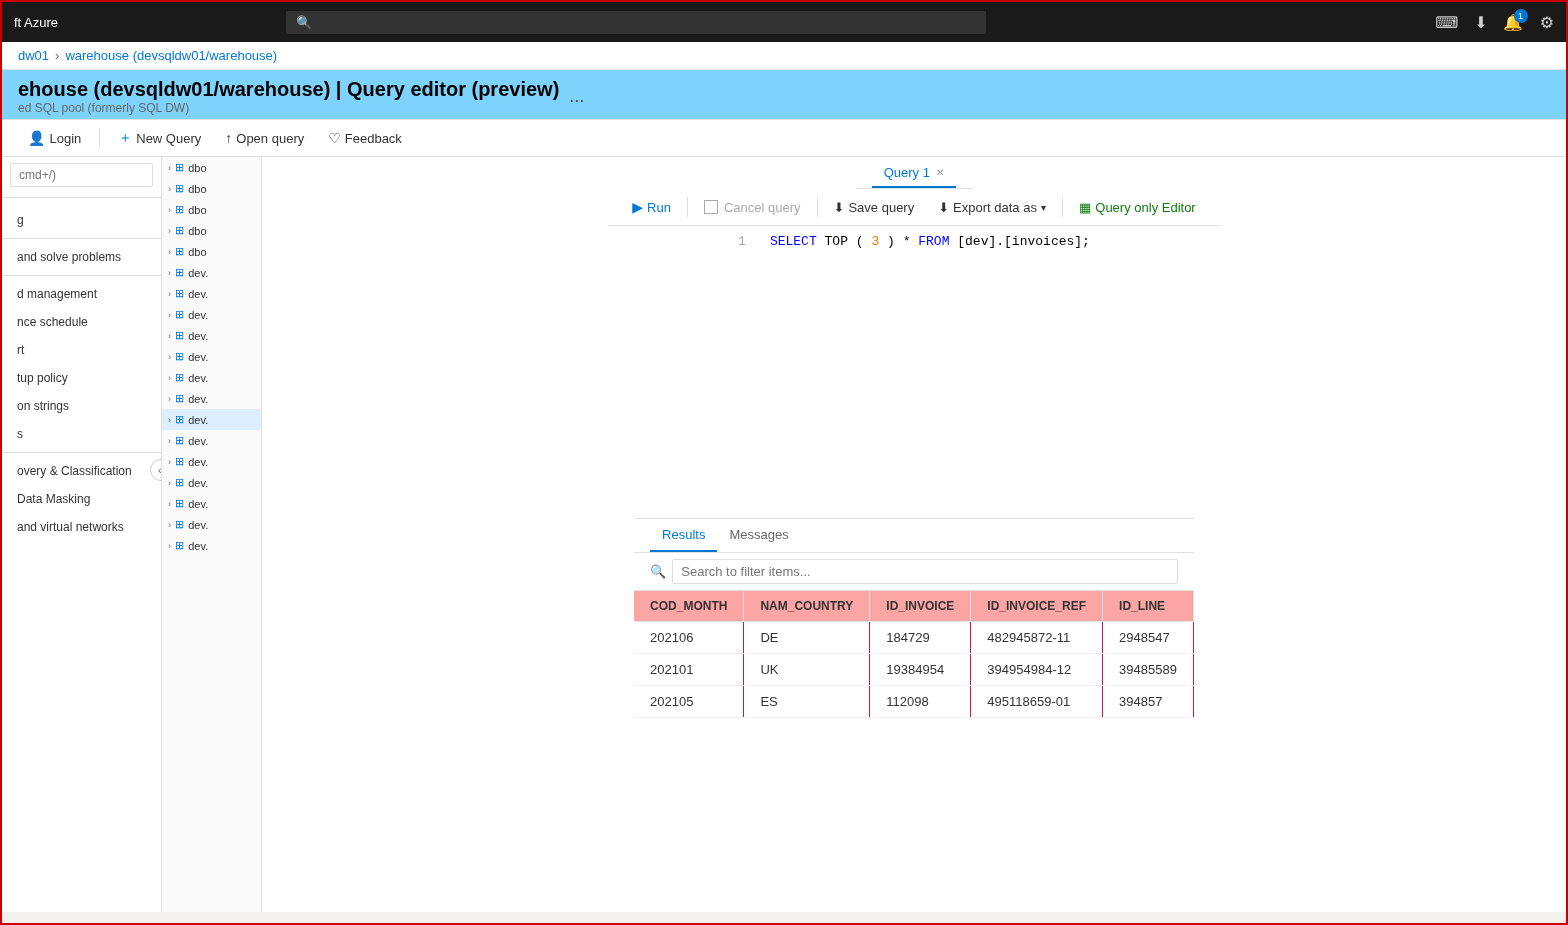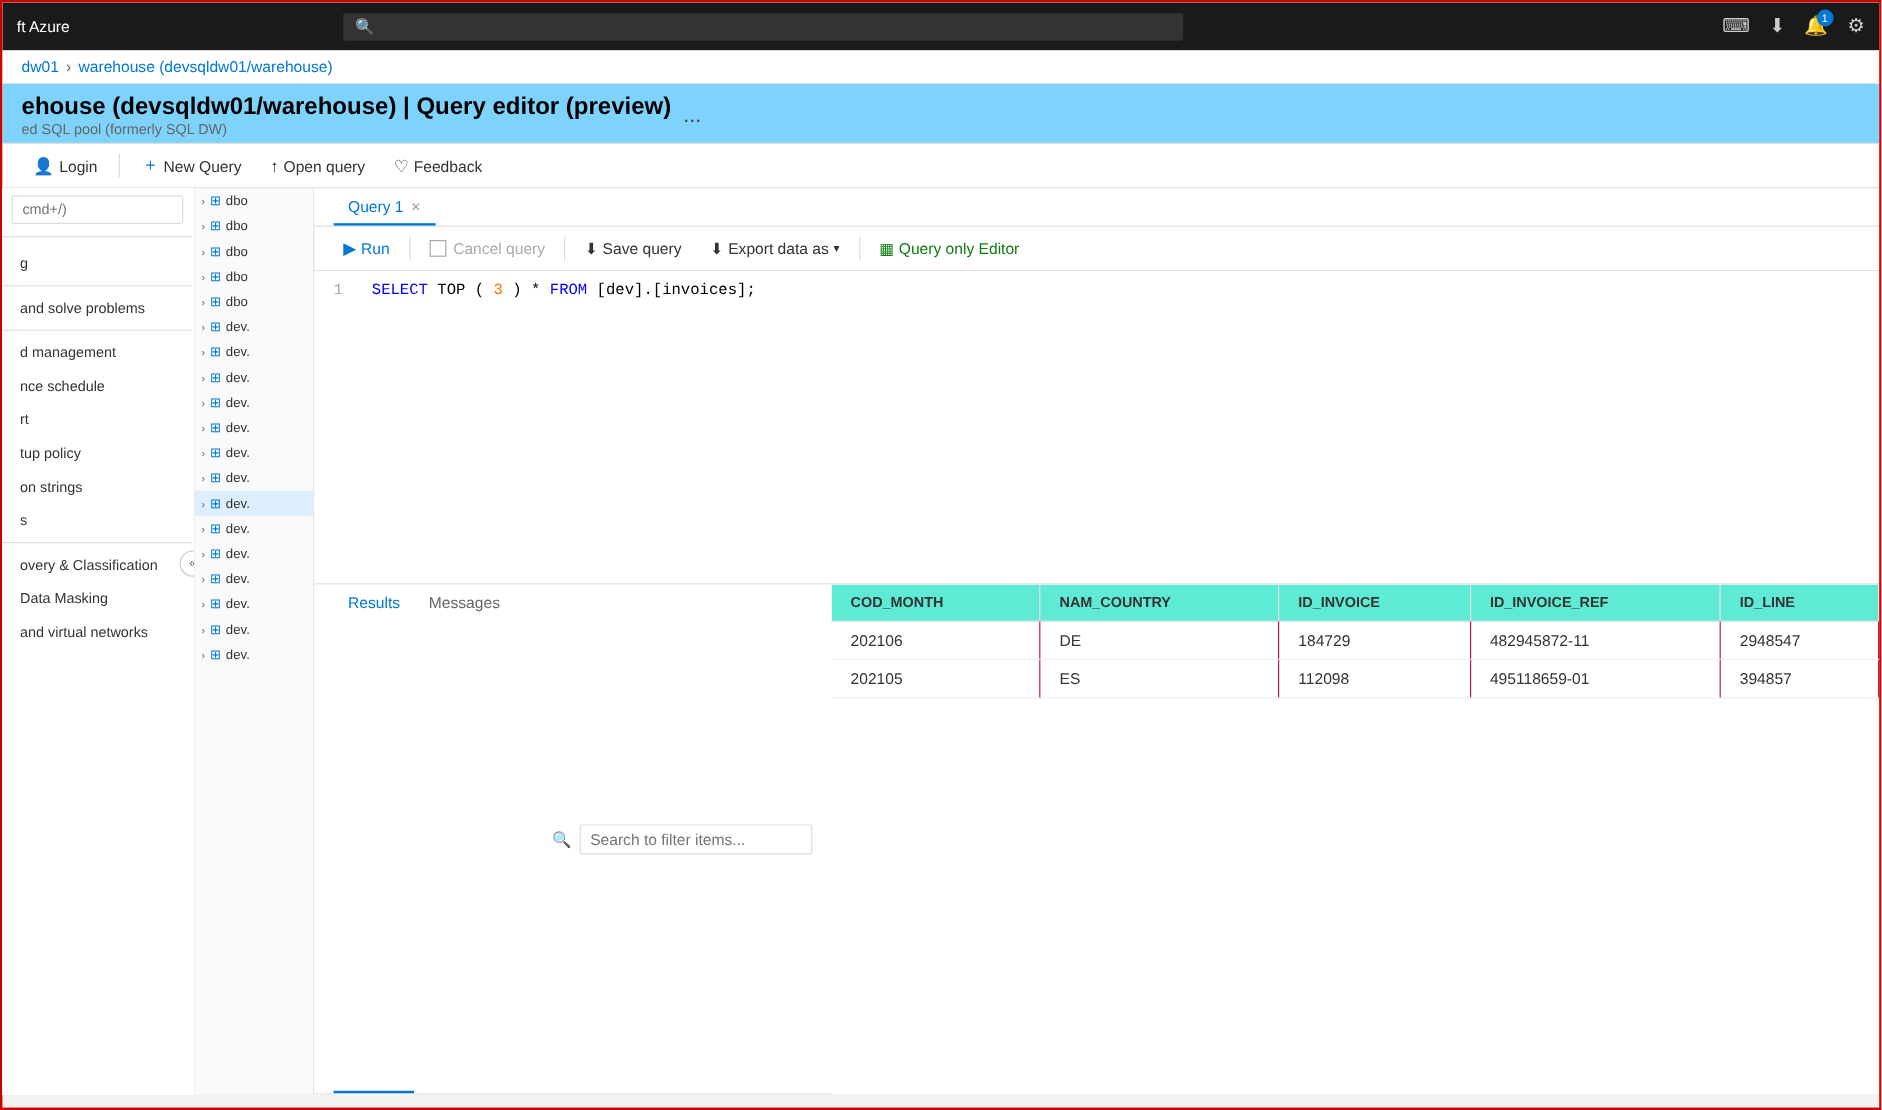--- a/index.html
+++ b/index.html
@@ -97,21 +97,21 @@
       display: flex; align-items: center; gap: 4px;
       padding: 4px 6px; cursor: pointer; font-size: 12px; color: #333;
     }
     .tree-item.selected { background: #ddeeff; }
     .tree-chevron { font-size: 9px; color: #666; }
     .tree-icon { color: #0078d4; font-size: 11px; }
     .tree-label { font-size: 11px; white-space: nowrap; overflow: hidden; text-overflow: ellipsis; }
 
     
     .editor-area {
-      flex: 1; display: flex; flex-direction: column; overflow: hidden; background: #fff;
+      flex: 1; display: flex; flex-direction: column; overflow: hidden; background: #fff; align-items: center;
     }
 
     
     .query-tabs {
       display: flex; align-items: flex-end;
       padding: 0 16px; border-bottom: 1px solid #e0e0e0;
       background: #fff;
     }
     .query-tab {
       display: flex; align-items: center; gap: 6px;
@@ -147,42 +147,42 @@
       min-height: 200px; max-height: 260px;
     }
     .line-number { color: #aaa; display: inline-block; width: 24px; user-select: none; }
     .kw-blue { color: #0000ff; }
     .kw-orange { color: #ff7700; }
     .code-punct { color: #000; }
 
     
     .results-area {
       border-top: 1px solid #e0e0e0; background: #fff;
-      display: flex; flex-direction: row; flex: 1; overflow: hidden;
+      display: flex; flex-direction: column; flex: 1; overflow: hidden; margin-top: 32px;
     }
     .results-tabs {
       display: flex; padding: 0 16px; border-bottom: 1px solid #e0e0e0;
     }
     .results-tab {
       padding: 8px 12px; cursor: pointer; font-size: 13px; color: #666;
       border-bottom: 2px solid transparent;
     }
     .results-tab.active { color: #0078d4; border-bottom-color: #0078d4; font-weight: 500; }
     .results-search {
       display: flex; align-items: center; gap: 6px;
       padding: 6px 16px; border-bottom: 1px solid #e0e0e0;
     }
     .results-search input {
       flex: 1; padding: 4px 8px; border: 1px solid #ddd;
       border-radius: 2px; font-size: 13px; outline: none;
       background: #fff;
     }
     .results-table { overflow: auto; flex: 1; }
     table { width: 100%; border-collapse: collapse; }
-    thead tr { background: #5eead4; border-bottom: 1px solid #e0e0e0; }
+    thead tr { background: #fca5a5; border-bottom: 1px solid #e0e0e0; }
     th {
       text-align: left; padding: 8px 16px;
       font-size: 12px; font-weight: 600; color: #333;
       border-right: 1px solid #e0e0e0; white-space: nowrap;
     }
     td {
       padding: 8px 16px; font-size: 13px; color: #333;
       border-bottom: 1px solid #f0f0f0; border-right: 1px solid #be185d;
     }
 
@@ -484,20 +484,27 @@
             </thead>
             <tbody id="results-tbody">
             <tr>
                   <td>202106</td>
                   <td>DE</td>
                   <td>184729</td>
                   <td>482945872-11</td>
                   <td>2948547</td>
                 </tr>
                 <tr>
+                  <td>202101</td>
+                  <td>UK</td>
+                  <td>19384954</td>
+                  <td>394954984-12</td>
+                  <td>39485589</td>
+                </tr>
+                <tr>
                   <td>202105</td>
                   <td>ES</td>
                   <td>112098</td>
                   <td>495118659-01</td>
                   <td>394857</td>
                 </tr>
               </tbody>
           </table>
         </div>
       </div>

